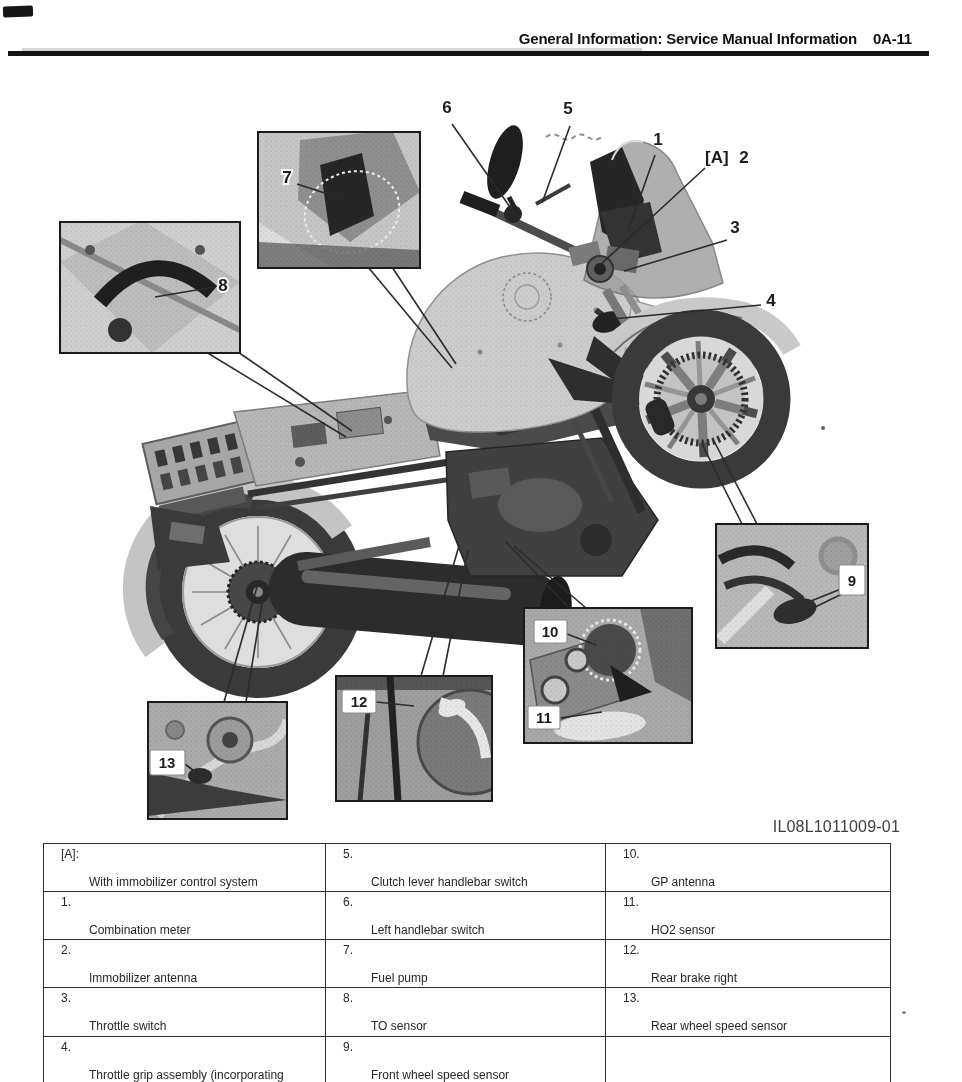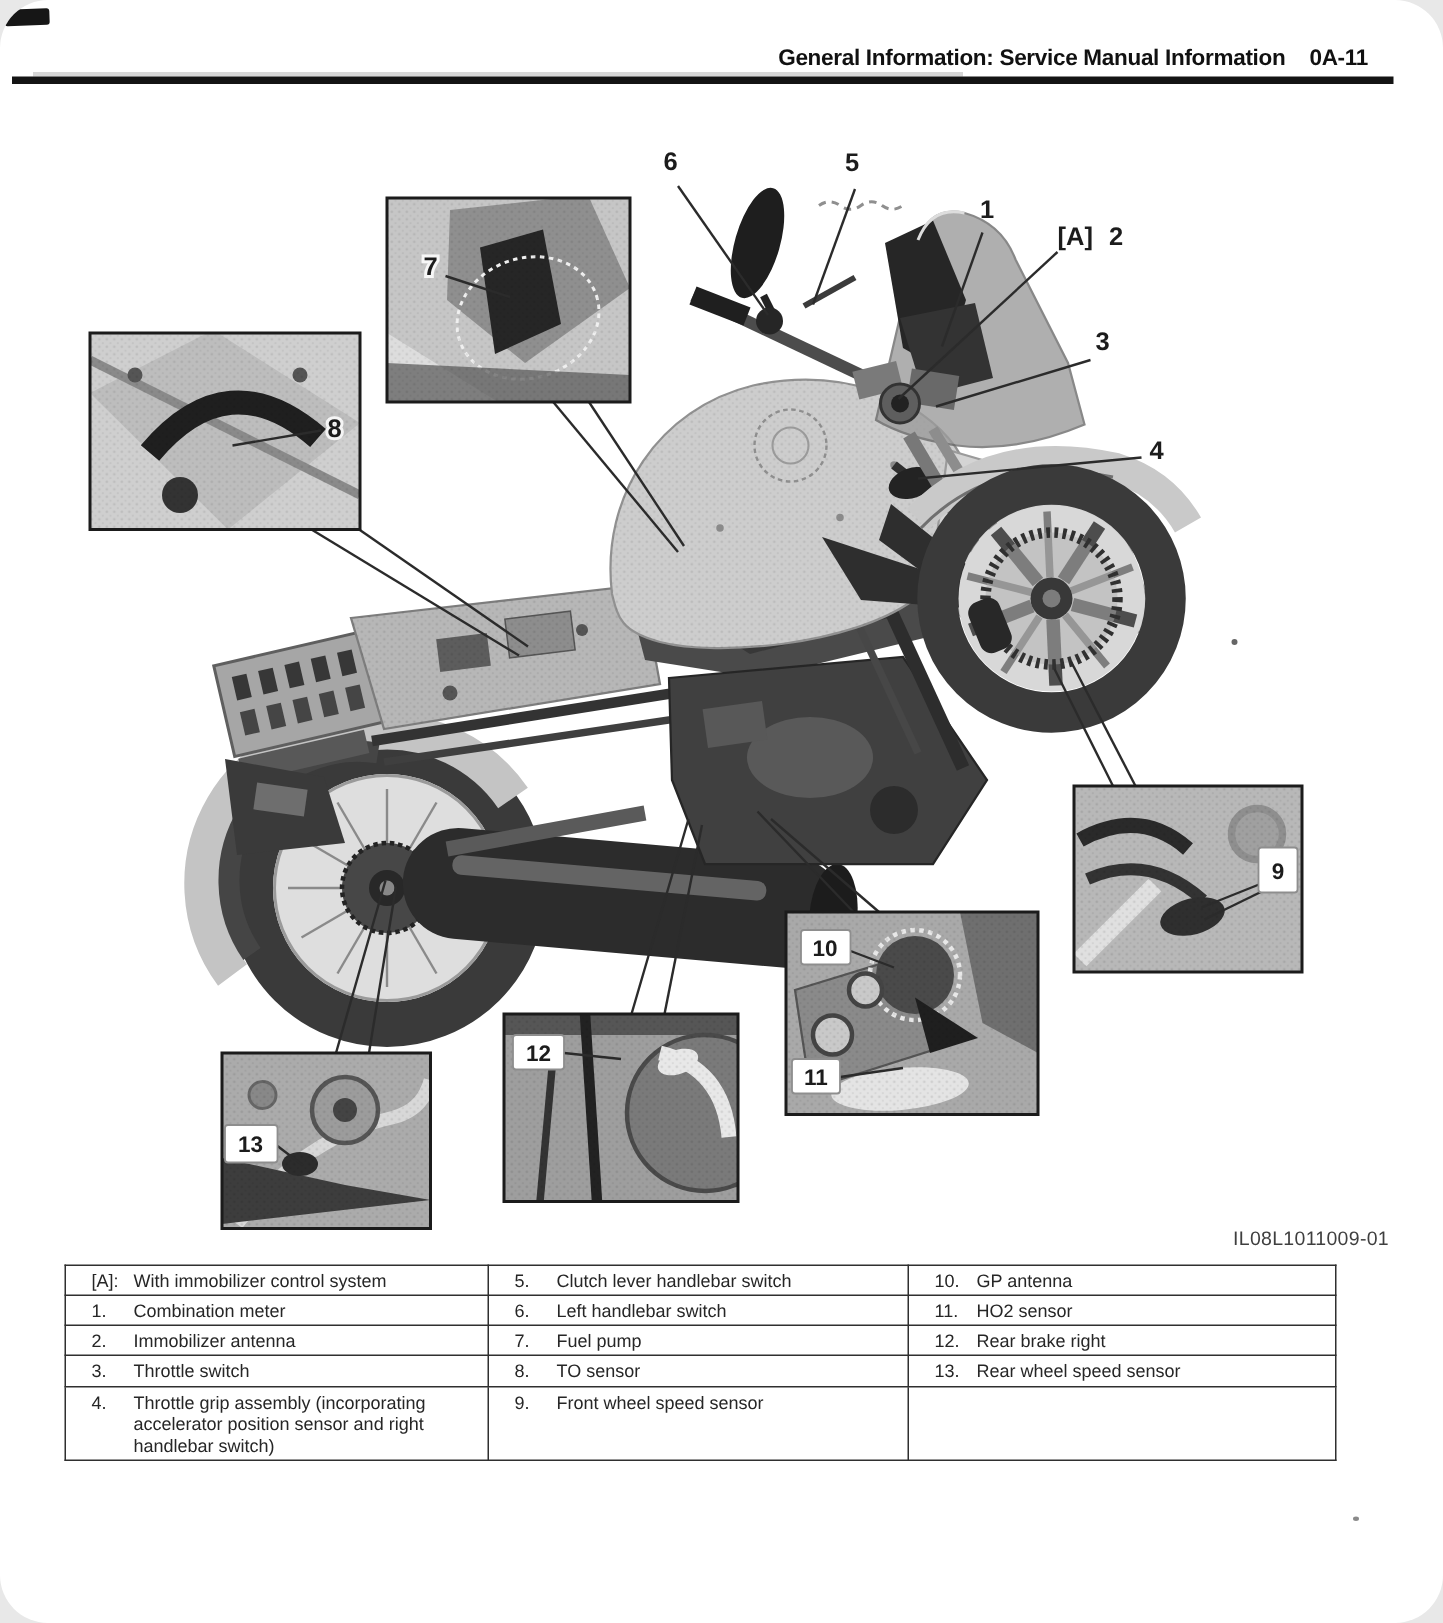--- a/index.html
+++ b/index.html
@@ -1,44 +1,44 @@
 <!DOCTYPE html>
 <html><head>
 <meta charset="utf-8">
 <style>
   html,body{margin:0;padding:0;background:#e8e8e8;}
   .page{position:relative;width:962px;height:1082px;background:#ffffff;overflow:hidden;
-        font-family:"Liberation Sans",sans-serif;color:#1c1c1c;border-radius:32px;}
+        font-family:"Liberation Sans",sans-serif;color:#1c1c1c;}
   
   .hdr{position:absolute;top:30px;right:50px;display:flex;gap:16px;
        font-size:15px;font-weight:bold;letter-spacing:-0.2px;color:#111;}
   .rule{position:absolute;top:51px;left:8px;width:921px;height:5px;background:#141414;}
   .rule::before{content:"";position:absolute;top:-3px;left:14px;width:620px;height:3px;
        background:rgba(0,0,0,0.16);}
   .blob{position:absolute;left:3px;top:6px;width:30px;height:11px;background:#161616;
        border-radius:2px;transform:rotate(-2deg);}
   .speck{position:absolute;left:902px;top:1011px;width:4px;height:3px;background:#8a8a8a;border-radius:50%;}
   
   svg.fig{position:absolute;left:0;top:0;}
   .co{font:600 17px "Liberation Sans",sans-serif;fill:#1c1c1c;}
   .cob{font:700 17px "Liberation Sans",sans-serif;fill:#1c1c1c;}
   .cobadge{font:600 15px "Liberation Sans",sans-serif;fill:#1c1c1c;}
   .halo{paint-order:stroke;stroke:rgba(255,255,255,0.85);stroke-width:4px;}
   .ldr{stroke:#2b2b2b;stroke-width:1.6;fill:none;}
-  .figcode{position:absolute;top:818px;right:36px;font-size:13px;color:#3f3f3f;letter-spacing:0.2px;}
+  .figcode{position:absolute;top:818px;right:62px;font-size:16px;color:#3f3f3f;letter-spacing:0.2px;}
   
   table.legend{position:absolute;left:43px;top:843px;width:847px;border-collapse:collapse;
        table-layout:fixed;font-size:12px;line-height:1.22;color:#262626;}
   table.legend td{border:1.4px solid #2f2f2f;vertical-align:top;padding:2px 4px 2px 0;}
   table.legend col.c1{width:282px;} table.legend col.c2{width:280px;} table.legend col.c3{width:285px;}
   tr.rshort td{height:19px;box-sizing:border-box;padding-top:2.5px;}
   tr.rtall td{height:48px;box-sizing:border-box;padding-top:3px;}
   .cell{display:flex;align-items:flex-start;}
   .n{flex:0 0 28px;margin-left:17px;}
-  .d{flex:1;padding-right:6px;}
+  .d{flex:1;padding-right:6px;margin-top:28px;}
 </style>
 </head>
 <body>
 
 <div class="page">
 
   <div class="blob"></div>
   <div class="hdr">
     <span>General Information: Service Manual Information</span>
     <span>0A-11</span>

